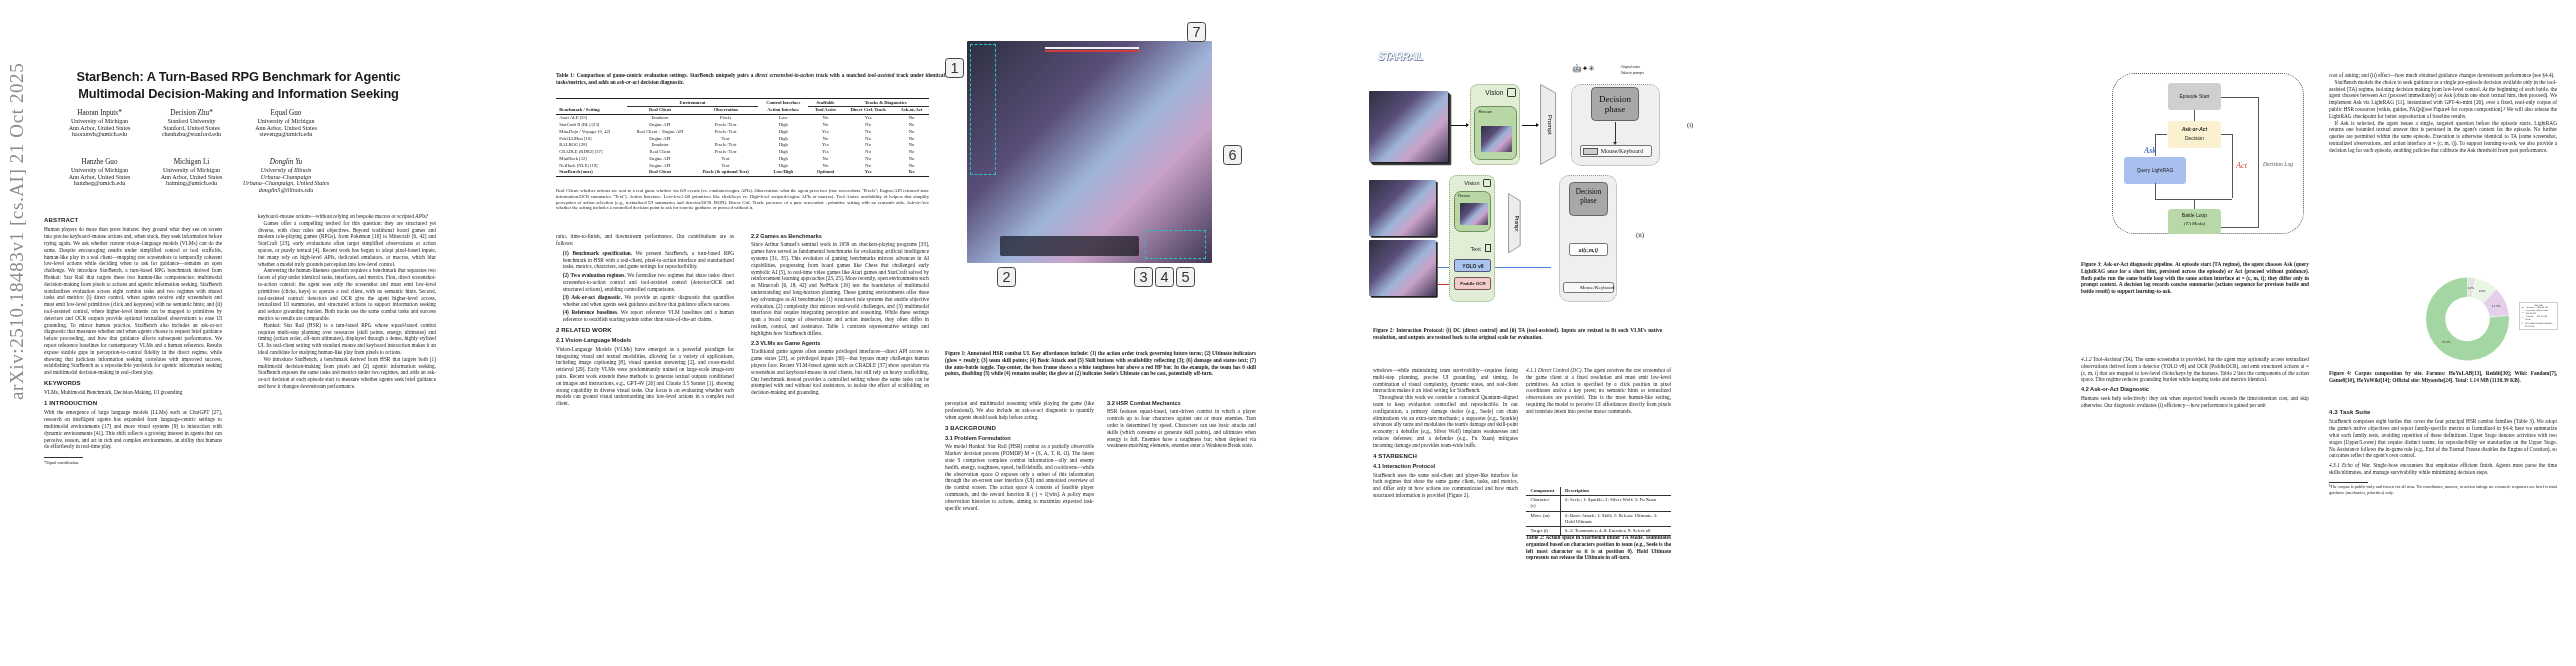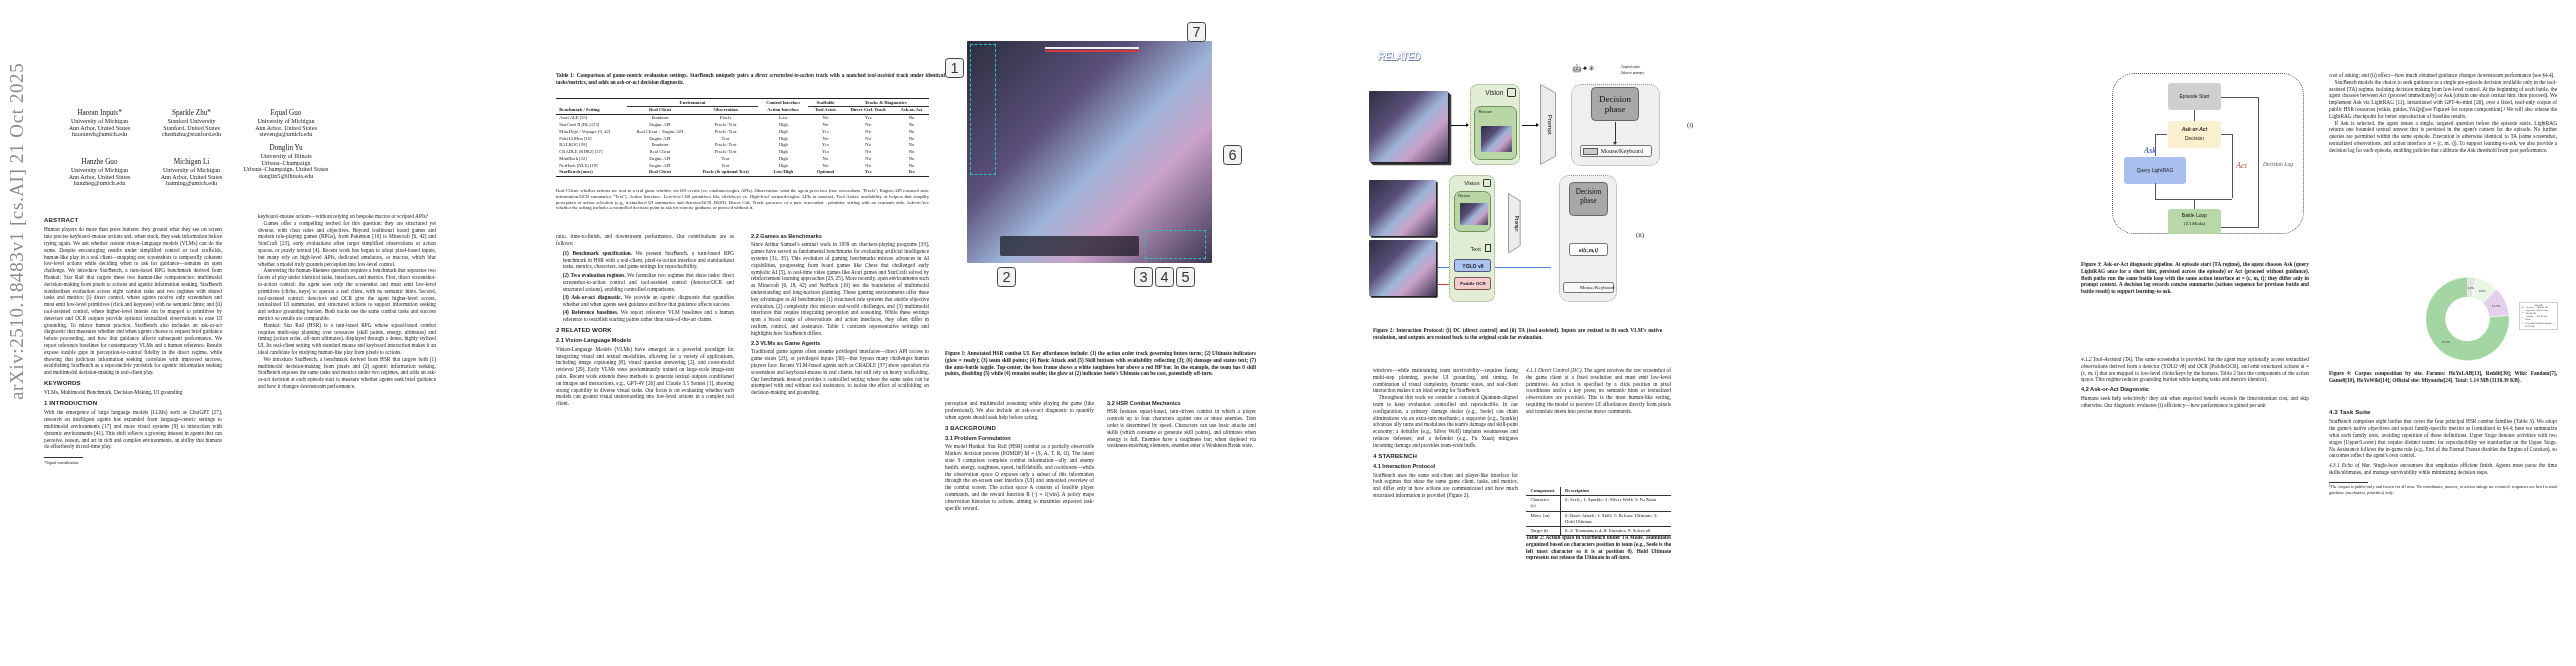--- a/index.html
+++ b/index.html
@@ -48,29 +48,33 @@
   .legend-sw { width: 3.3px; height: 1.4px; display: inline-block; }
   .footnote { font-size: 4.3px; line-height: 5.3px; }
   .fn-rule { width: 39px; border-top: 0.4px solid #333; margin-bottom: 1.7px; }
 </style>
 </head>
 <body>
 
 <div class="page p1">
   <div class="arxiv">arXiv:2510.18483v1  [cs.AI]  21 Oct 2025</div>
 
+  <div class="abs title" style="left:44px; top:69px; width:389px;">
+    <div>StarBench: A Turn-Based RPG Benchmark for Agentic</div>
+    <div>Multimodal Decision-Making and Information Seeking</div>
+  </div>
 
   <div class="abs author" style="left:44px; top:109px; width:111px;">
     <div class="nm">Haoran Inputs*</div>
     <div>University of Michigan</div>
     <div>Ann Arbor, United States</div>
     <div>haoranwh@umich.edu</div>
   </div>
   <div class="abs author" style="left:136px; top:109px; width:111px;">
-    <div class="nm">Sparkle Zhu*</div>
+    <div class="nm">Decision Zhu*</div>
     <div>Stanford University</div>
     <div>Stanford, United States</div>
     <div>chenhzhu@stanford.edu</div>
   </div>
   <div class="abs author" style="left:222px; top:109px; width:128px;">
     <div class="nm">Equal Guo</div>
     <div>University of Michigan</div>
     <div>Ann Arbor, United States</div>
     <div>stevengu@umich.edu</div>
   </div>
@@ -79,21 +83,21 @@
     <div>University of Michigan</div>
     <div>Ann Arbor, United States</div>
     <div>hanzheg@umich.edu</div>
   </div>
   <div class="abs author" style="left:136px; top:158px; width:111px;">
     <div class="nm">Michigan Li</div>
     <div>University of Michigan</div>
     <div>Ann Arbor, United States</div>
     <div>haiming@umich.edu</div>
   </div>
-  <div class="abs author" style="left:222px; top:144px; width:128px;">
+  <div class="abs author" style="left:222px; top:158px; width:128px;font-style:italic;">
     <div class="nm">Donglin Yu</div>
     <div>University of Illinois</div>
     <div>Urbana–Champaign</div>
     <div>Urbana–Champaign, United States</div>
     <div>donglin5@illinois.edu</div>
   </div>
 
   <div class="col" style="left:44px; top:213px; width:178px;">
     <div class="sec">ABSTRACT</div>
     <p class="noind">Human players do more than press buttons: they ground what they see on screen into precise keyboard–mouse actions and, when stuck, they seek information before trying again. We ask whether current vision–language models (VLMs) can do the same. Despite encouraging results under simplified control or tool scaffolds, human-like play in a real client—mapping raw screenshots to temporally coherent low-level actions while deciding when to ask for guidance—remains an open challenge. We introduce StarBench, a turn-based RPG benchmark derived from Honkai: Star Rail that targets these two human-like competencies: multimodal decision-making from pixels to actions and agentic information seeking. StarBench standardizes evaluation across eight combat tasks and two regimes with shared tasks and metrics: (i) direct control, where agents receive only screenshots and must emit low-level primitives (click and keypress) with no semantic hints; and (ii) tool-assisted control, where higher-level intents can be mapped to primitives by detectors and OCR outputs provide optional textualized observations to ease UI grounding. To mirror human practice, StarBench also includes an ask-or-act diagnostic that measures whether and when agents choose to request brief guidance before proceeding, and how that guidance affects subsequent performance. We report reference baselines for contemporary VLMs and a human reference. Results expose sizable gaps in perception-to-control fidelity in the direct regime, while showing that judicious information seeking correlates with improved success, establishing StarBench as a reproducible yardstick for agentic information seeking and multimodal decision-making in real-client play.</p>
@@ -274,21 +278,21 @@
   <div class="col" style="left:651px; top:400px; width:149px;">
     <div class="subsec" style="margin-top:0">3.2  HSR Combat Mechanics</div>
     <p class="noind">HSR features squad-based, turn-driven combat in which a player controls up to four characters against one or more enemies. Turn order is determined by speed. Characters can use basic attacks and skills (which consume or generate skill points), and ultimates when energy is full. Enemies have a toughness bar; when depleted via weakness-matching elements, enemies enter a Weakness Break state.</p>
   </div>
 </div>
 
 <div class="page p3">
 
   <div class="abs" style="left:22px; top:22px; width:611px; height:300px;">
 
-    <div class="abs" style="left:89px; top:29px; width:50px; height:28px; font-family:'Liberation Sans',sans-serif; font-style:italic; font-weight:bold; font-size:10px; color:#fff; text-shadow:0 0 1.1px #6b7ea8, 0.6px 0.6px 0 #6b7ea8; letter-spacing:-0.6px;">RELATED</div>
+    <div class="abs" style="left:89px; top:29px; width:50px; height:28px; font-family:'Liberation Sans',sans-serif; font-style:italic; font-weight:bold; font-size:10px; color:#fff; text-shadow:0 0 1.1px #6b7ea8, 0.6px 0.6px 0 #6b7ea8; letter-spacing:-0.6px;">STARRAIL</div>
 
     <div class="abs game" style="left:80px; top:69px; width:79px; height:71px; box-shadow: 1.7px 1.7px 0 #222, 3.3px 3.3px 0 #444;"></div>
     <div class="arrow-h" style="left:162px; top:103px; width:16.7px;"></div>
     <div class="abs vision-panel" style="left:181px; top:62px; width:50px; height:81px;">
       <div class="abs" style="right:15.6px; top:4.4px; font-family:'Liberation Sans',sans-serif; font-size:6.7px;">Vision</div>
       <div class="abs" style="right:2.8px; top:3.3px; width:9px; height:9px; border:0.6px solid #333; border-radius:1.1px;"></div>
       <div class="abs resize-panel" style="left:3.3px; top:21px; width:43px; height:54px;">
         <div class="abs" style="left:3.3px; top:2.2px; font-family:'Liberation Sans',sans-serif; font-size:4.4px;">Resize</div>
         <div class="abs game" style="left:5.6px; top:19px; width:31px; height:25.6px;"></div>
       </div>

